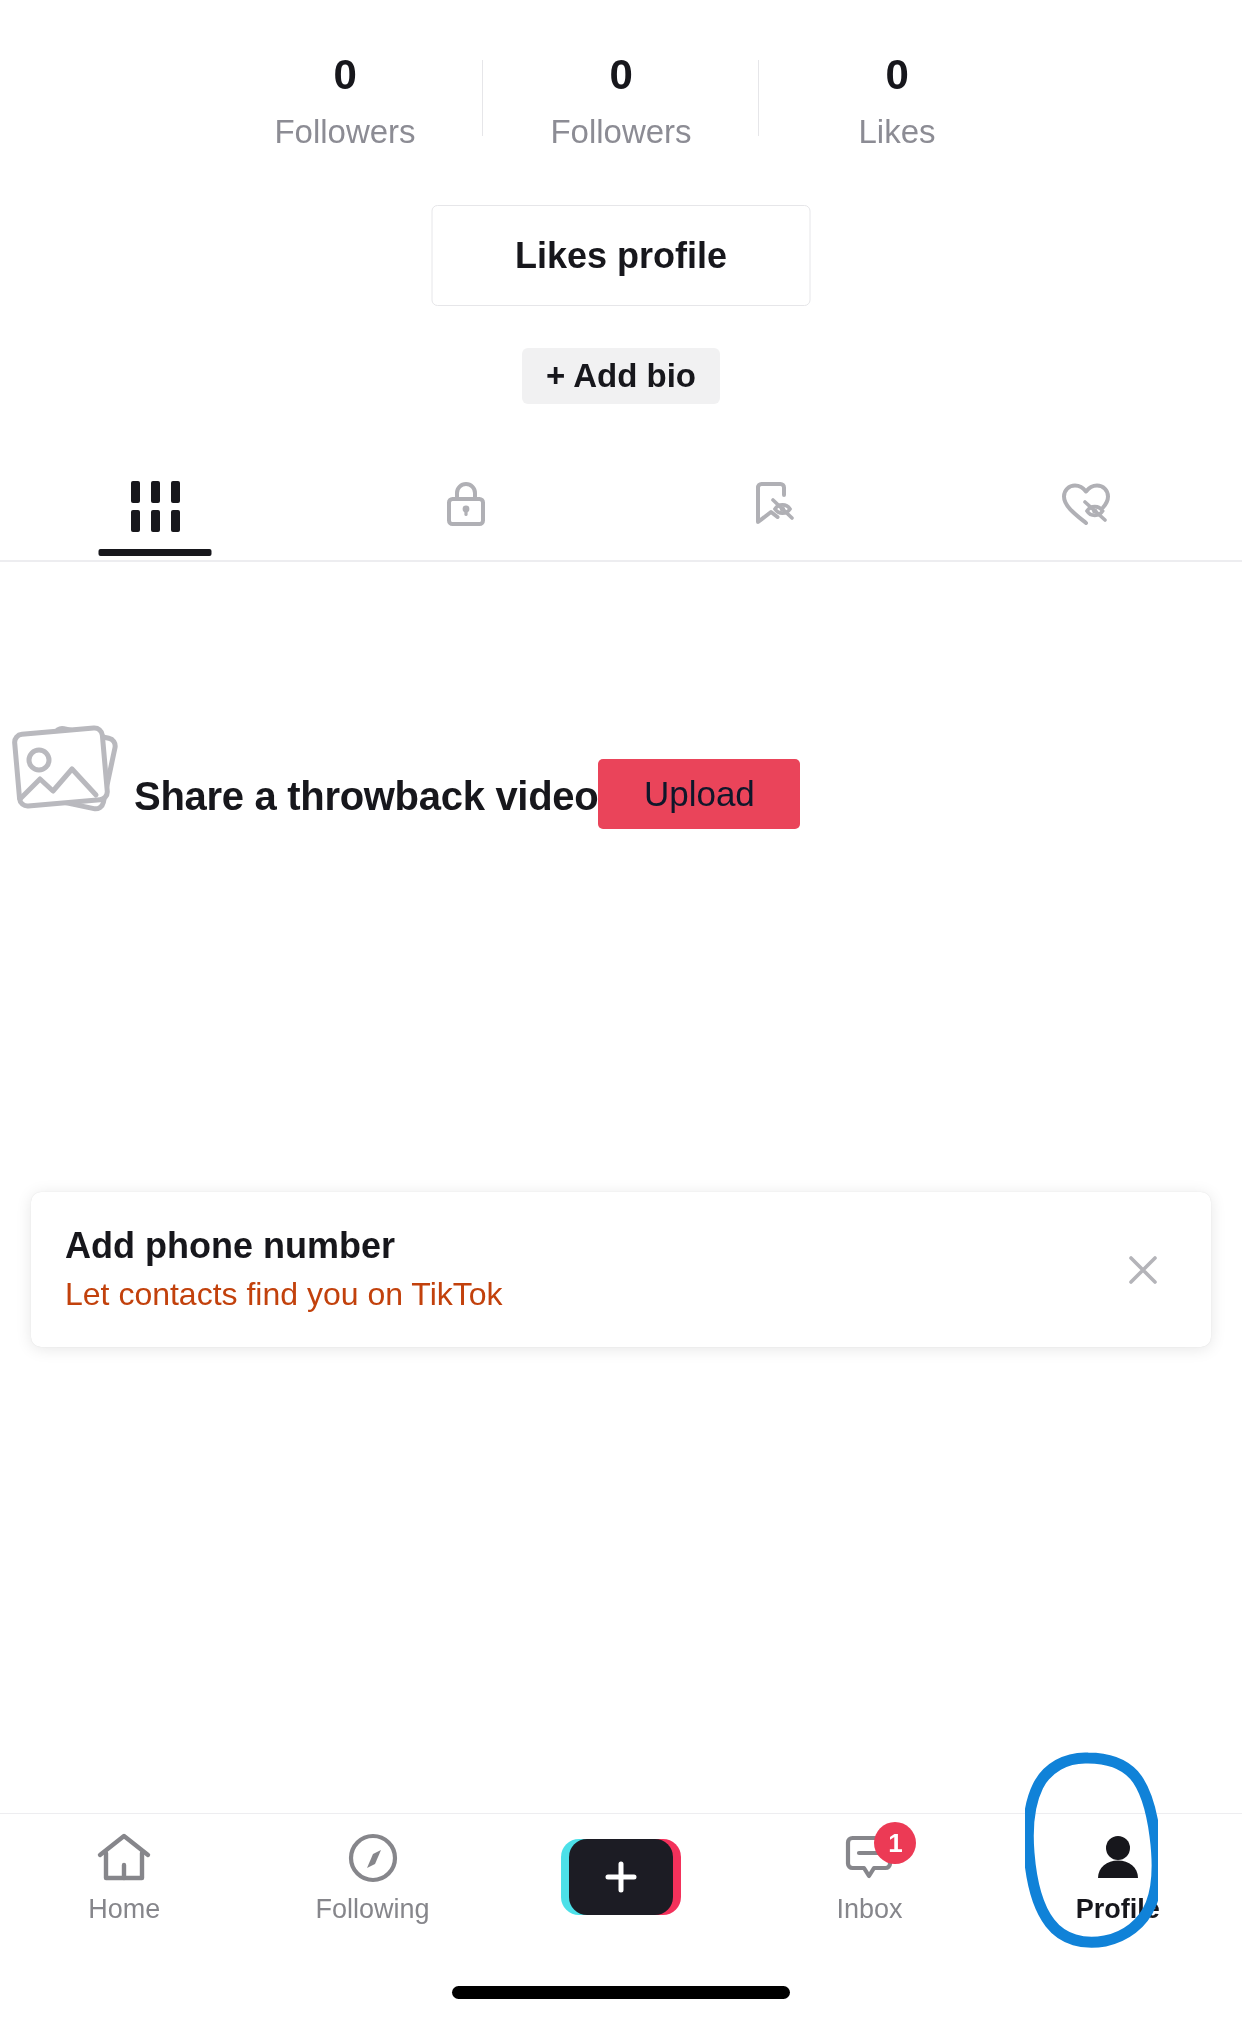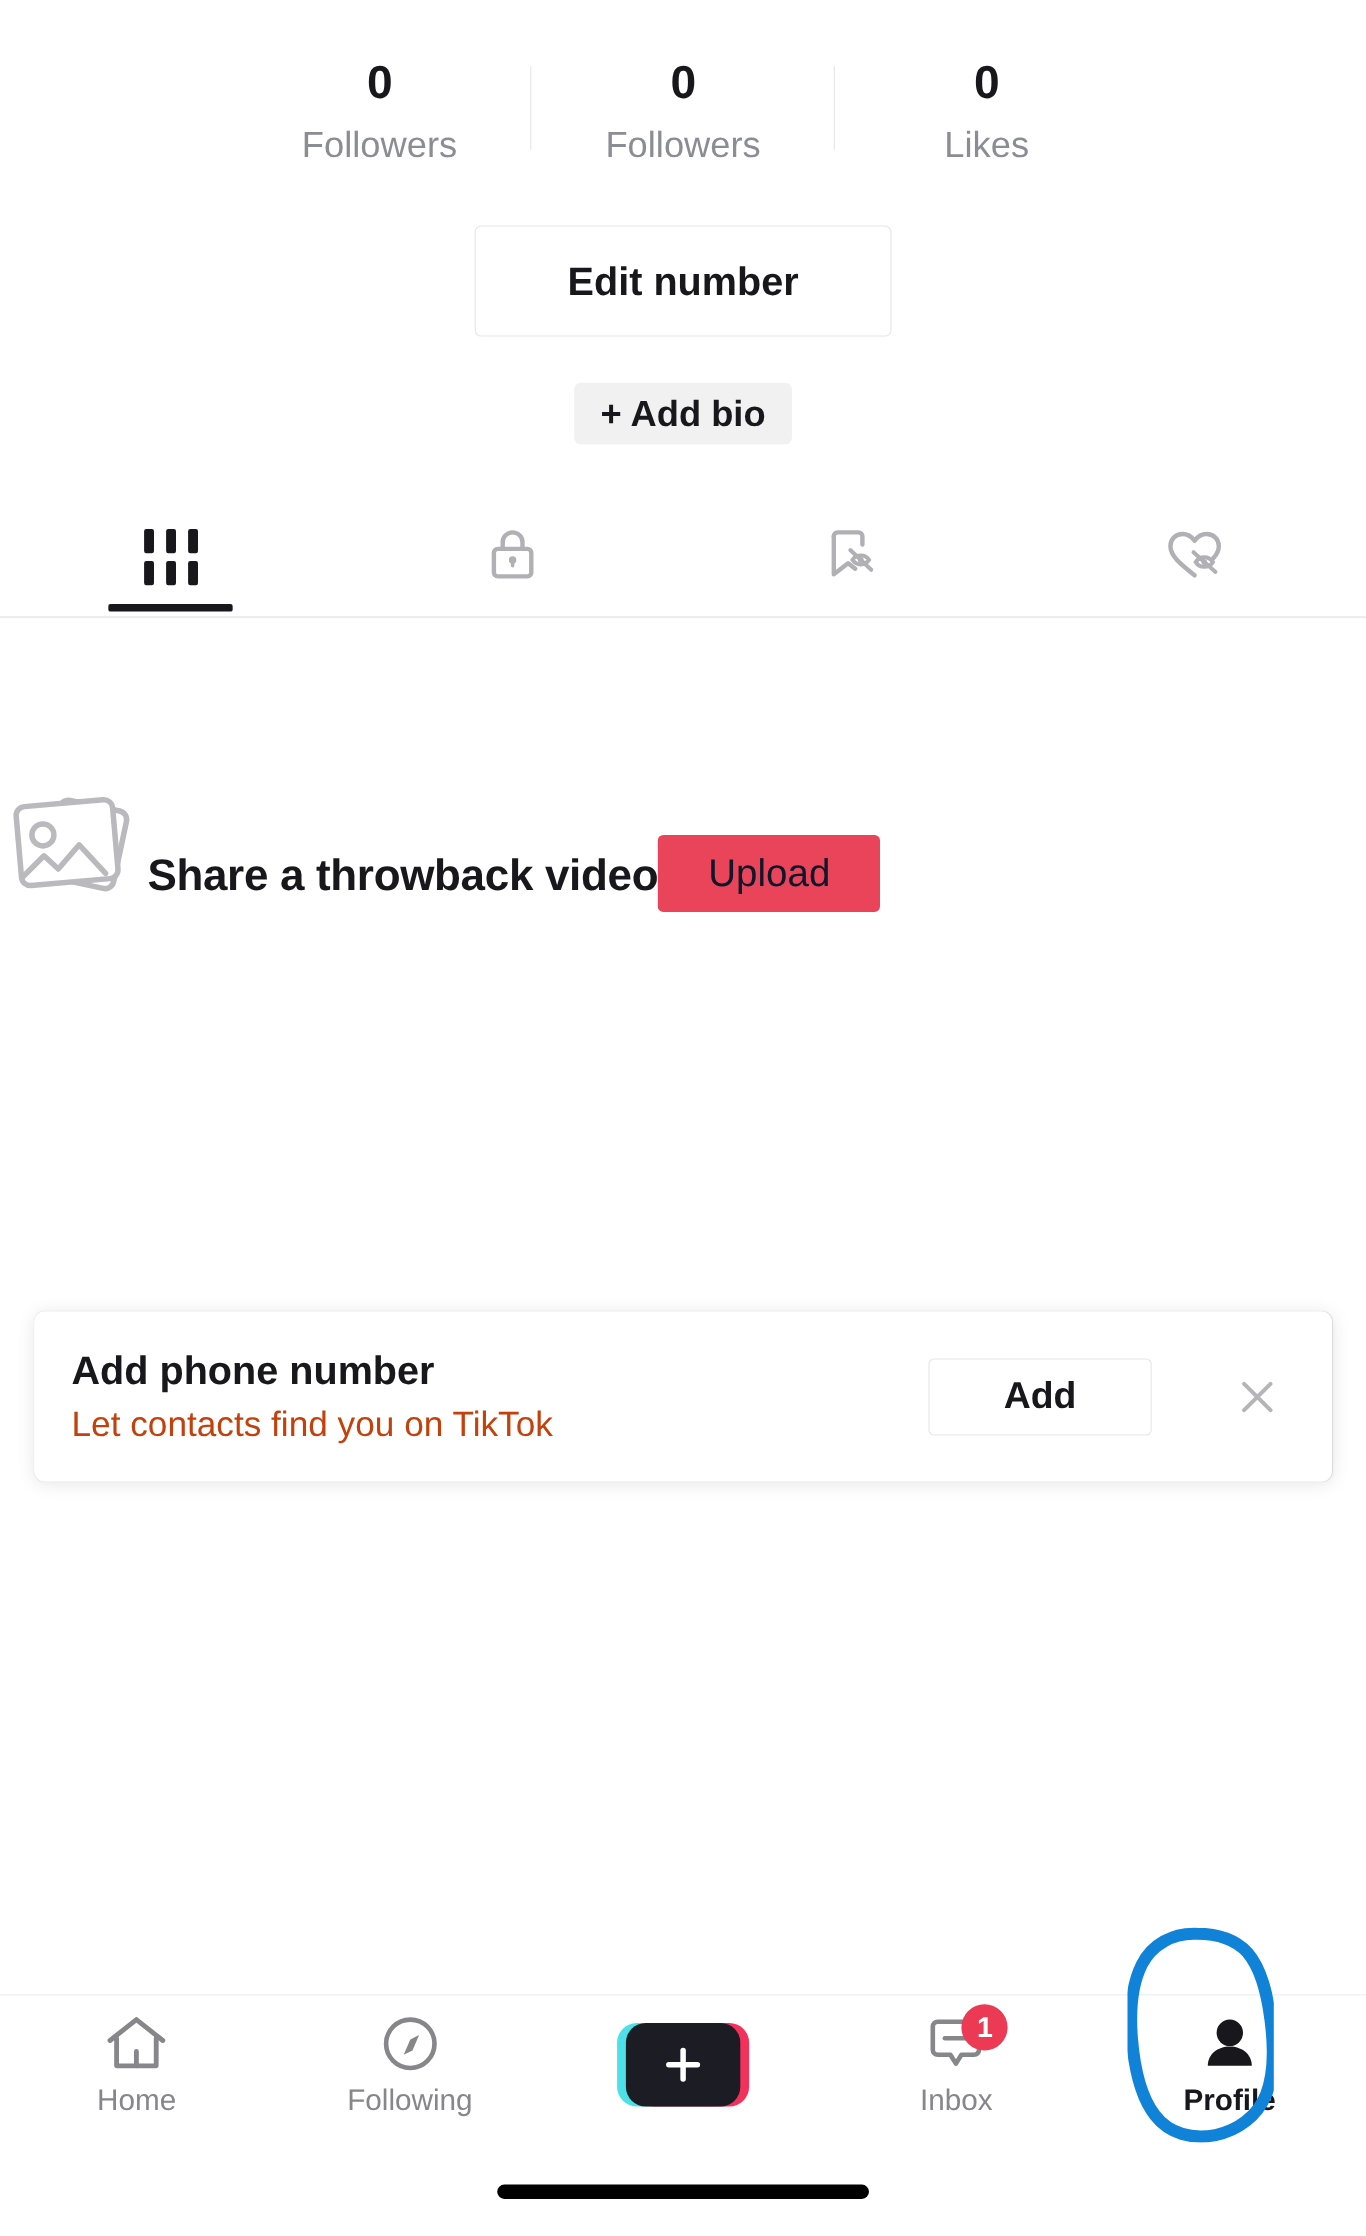--- a/index.html
+++ b/index.html
@@ -368,21 +368,21 @@
       <div class="stat-divider"></div>
     </div>
 
     <div class="stat-cell">
       <div class="stat-value">0</div>
       <div class="stat-label">Likes</div>
     </div>
 
   </div>
 
-  <div class="edit-profile-btn">Edit number</div>
+  <div class="edit-profile-btn">Likes profile</div>
 
   <div class="add-bio-btn">+ Add bio</div>
 
   <div class="profile-tabs">
 
     <div class="profile-tab">
       <span class="grid-icon">
         <i></i>
           <i></i>
           <i></i>
@@ -441,21 +441,20 @@
     </span>
     <div class="empty-title">Share a throwback video</div>
     <div class="upload-btn">Upload</div>
   </div>
 
   <div class="phone-banner">
     <div class="banner-text">
       <div class="banner-title">Add phone number</div>
       <div class="banner-sub">Let contacts find you on TikTok</div>
     </div>
-    <div class="banner-add-btn">Add</div>
     <div class="banner-close">
       <svg width="40" height="40" viewBox="0 0 40 40" fill="none">
         <path d="M8 8l24 24M32 8L8 32" stroke="#b4b4b9" stroke-width="3.6" stroke-linecap="round"></path>
       </svg>
     </div>
   </div>
 
   <div class="bottom-nav">
 
     <div class="nav-item">

